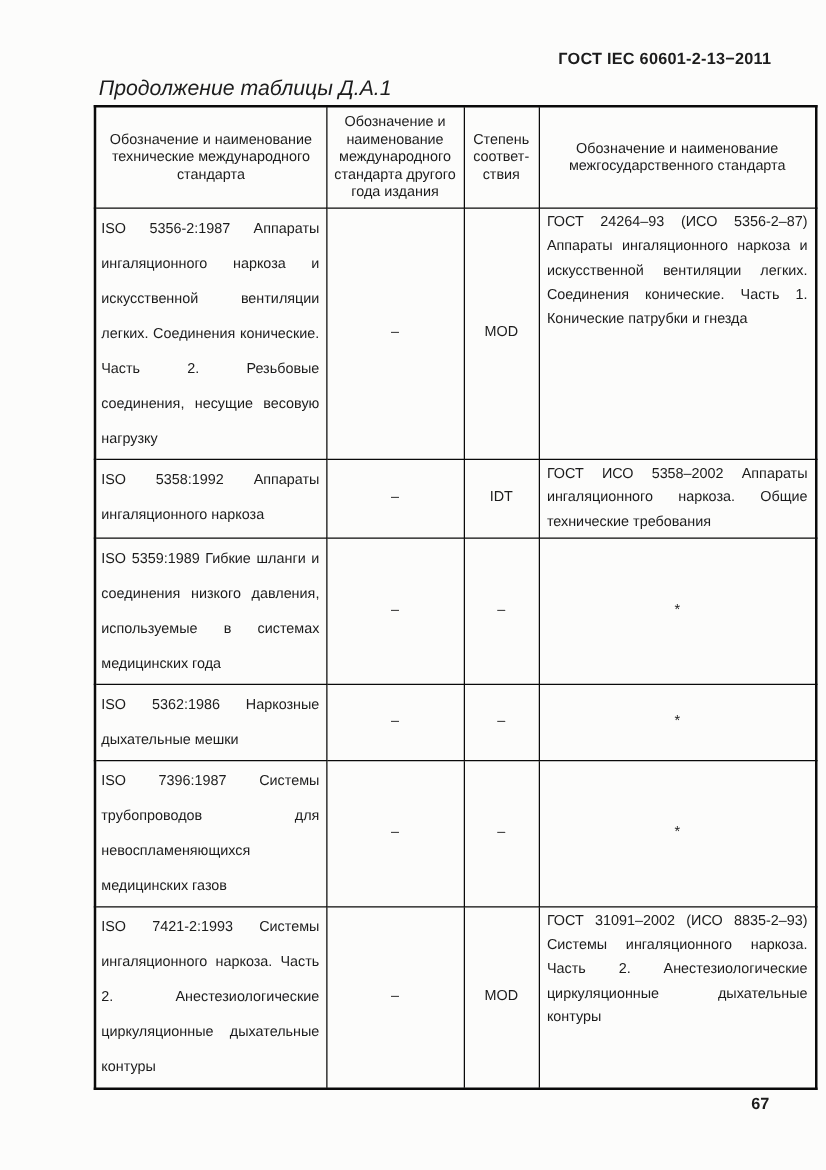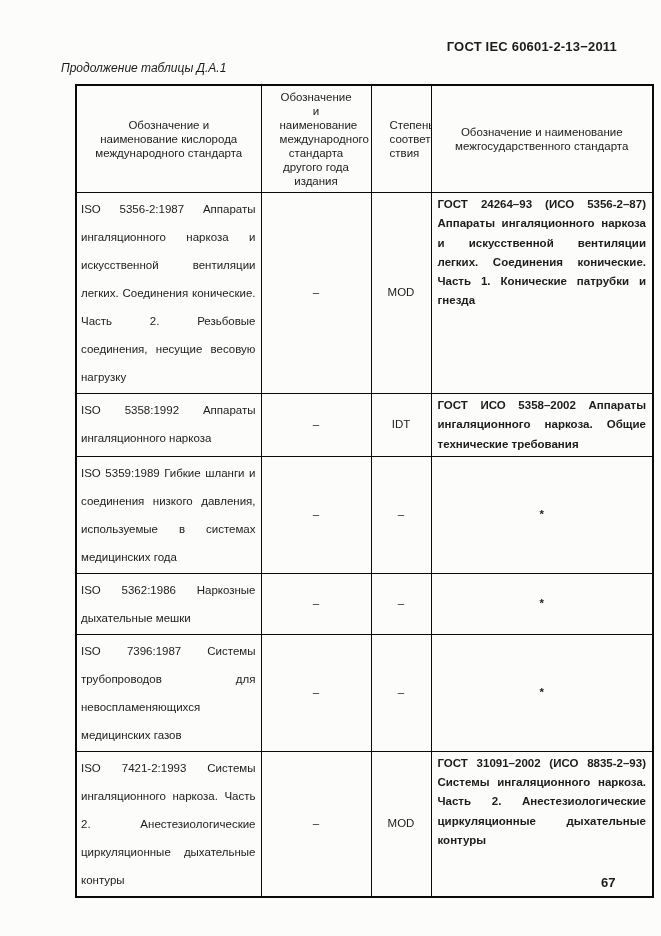--- a/index.html
+++ b/index.html
@@ -25,22 +25,22 @@
     top: 39px;
     right: 44px;
     font-size: 13px;
     font-weight: bold;
     letter-spacing: 0.2px;
     white-space: nowrap;
   }
   .table-caption {
     position: absolute;
     top: 61px;
-    left: 61px;
-    font-size: 12px;
+    left: 79px;
+    font-size: 17px;
     font-style: italic;
     white-space: nowrap;
   }
   table.std-table {
     position: absolute;
     left: 75px;
     top: 84px;
     width: 577px;
     border-collapse: collapse;
     table-layout: fixed;
@@ -50,41 +50,40 @@
   table.std-table td {
     border: 1px solid #0a0a0a;
     font-size: 11.5px;
     overflow: hidden;
   }
   table.std-table th {
     font-weight: normal;
     line-height: 14px;
     text-align: center;
     vertical-align: middle;
-    padding: 4px 18px;
+    padding: 4px 5px;
     height: 72px;
   }
   td.c1 {
     text-align: justify;
     vertical-align: top;
     line-height: 28px;
     padding: 2px 5px 2px 4px;
   }
   td.c2, td.c3 {
     text-align: center;
     vertical-align: middle;
     line-height: 19.3px;
     padding: 2px 3px;
   }
   td.c4 {
     text-align: justify;
     vertical-align: top;
     line-height: 19.3px;
     padding: 2px 6px;
-    font-weight: bold;
   }
   td.c4.star {
     text-align: center;
     vertical-align: middle;
   }
   tr.r1 { height: 114px; }
   tr.r2 { height: 56px; }
   tr.r3 { height: 72px; }
   tr.r4 { height: 39px; }
   tr.r5 { height: 76px; }
@@ -110,21 +109,21 @@
 
   <table class="std-table">
     <colgroup>
       <col style="width:185px">
       <col style="width:110px">
       <col style="width:60px">
       <col style="width:222px">
     </colgroup>
     <thead>
       <tr>
-        <th>Обозначение и наименование кислорода международного стандарта</th>
+        <th>Обозначение и наименование технические международного стандарта</th>
         <th>Обозначение и наименование международного стандарта другого года издания</th>
         <th>Степень соответ-ствия</th>
         <th>Обозначение и наименование межгосударственного стандарта</th>
       </tr>
     </thead>
     <tbody>
       <tr class="r1">
         <td class="c1">ISO 5356-2:1987 Аппараты ингаляционного наркоза и искусственной вентиляции легких. Соединения конические. Часть 2. Резьбовые соединения, несущие весовую нагрузку</td>
         <td class="c2">–</td>
         <td class="c3">MOD</td>

